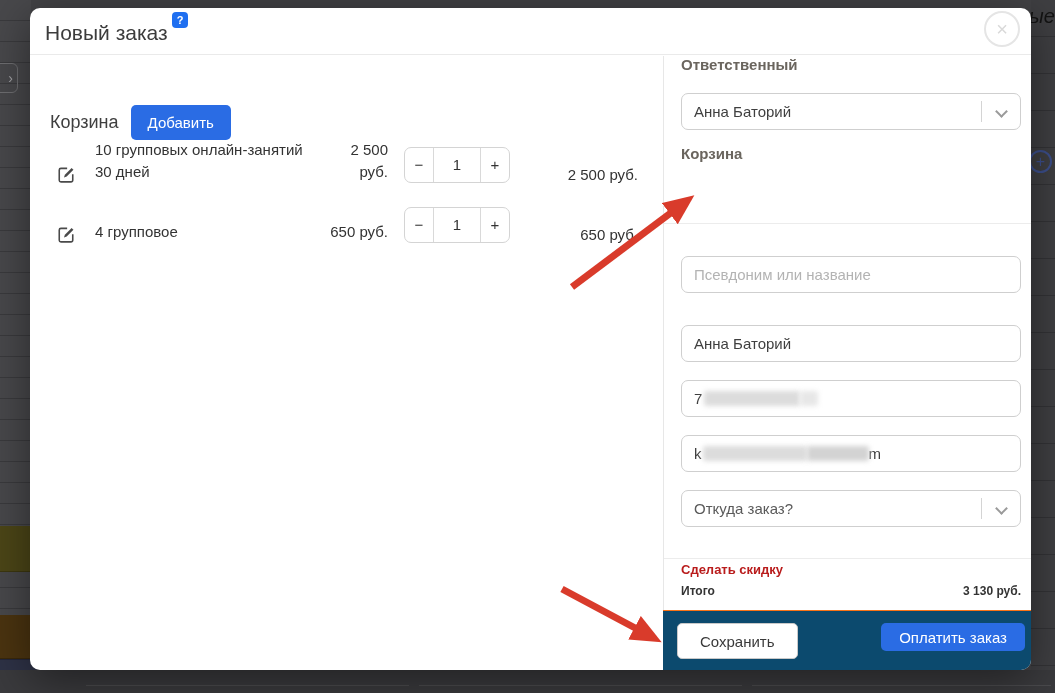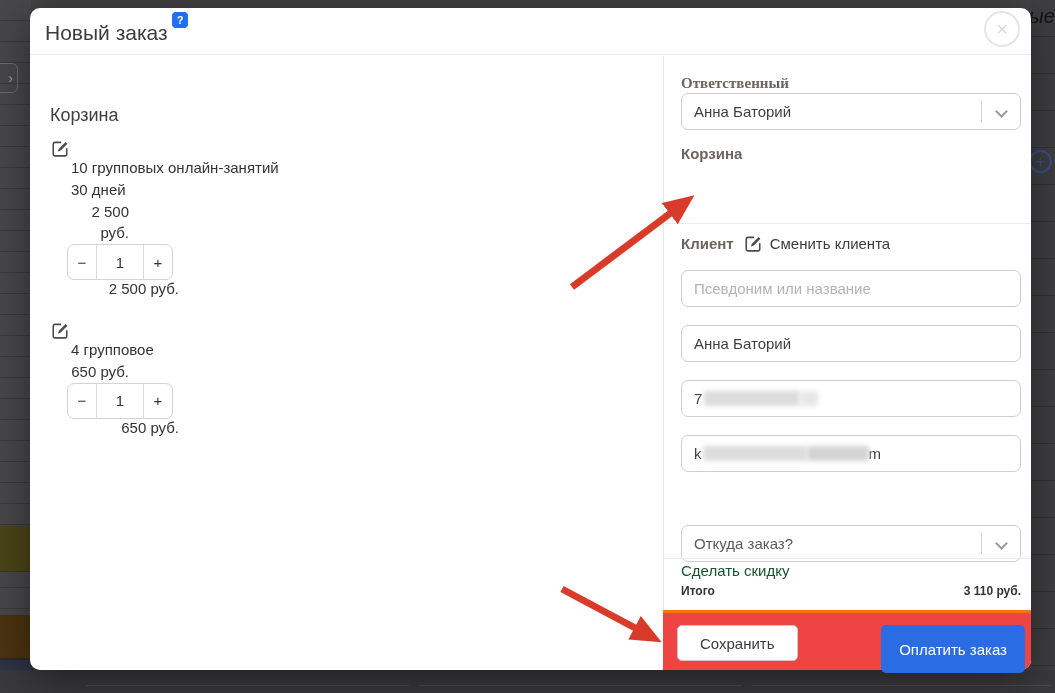--- a/index.html
+++ b/index.html
@@ -65,21 +65,21 @@
 
   
   .cart-head { position:absolute; left:20px; top:25px; display:flex; align-items:center;margin-top:24px; }
   .cart-label { font-size:18px; color:#3f3f3f; }
   .add-btn {
     margin-left:12px; background:#2a6ce4; color:#fff; font-size:15px;
     border:none; border-radius:5px; padding:9px 17px; cursor:pointer;
     font-family:"Liberation Sans", sans-serif;
   }
   .cart-items { position:absolute; left:0; top:74px; width:633px; }
-  .cart-row { display:flex; align-items:flex-start; padding:9px 0 9px 21px; margin-bottom:6px;flex-direction:column; }
+  .cart-row { display:flex; align-items:flex-end; padding:9px 0 9px 27px; margin-bottom:6px; }
   .edit-icon { width:18px; height:18px; flex:none; color:#4a4a4a; cursor:pointer; }
   .edit-icon svg { width:18px; height:18px; display:block; }
   .item-name { flex:none; width:215px; margin-left:20px; font-size:15px; color:#333; line-height:1.45; }
   .item-price { flex:none; width:64px; margin-left:14px; font-size:15px; color:#333; text-align:right; line-height:1.45; }
   .stepper {
     flex:none; margin-left:16px; width:106px; height:36px;
     border:1px solid #d4d4d4; border-radius:7px; display:flex; background:#fff;
   }
   .step-btn {
     flex:none; width:28px; display:flex; align-items:center; justify-content:center;
@@ -114,35 +114,35 @@
   .input-box input::placeholder { color:#b3b3b3; opacity:1; }
   .placeholder-text { color:#5a5a5a; }
 
   .client-row { position:absolute; left:18px; display:flex; align-items:center; }
   .client-label { font-size:15px; font-weight:bold; color:#6a655e; }
   .client-row .edit-icon { margin-left:10px; }
   .change-client { margin-left:8px; font-size:15px; color:#3c3c3c; cursor:pointer; }
 
   .redact { display:inline-block; height:15px; border-radius:2px; filter:blur(2.5px); vertical-align:-2px; }
 
-  .discount-link { position:absolute; left:18px; font-size:15px; color:#14532d; cursor:pointer; }
+  .discount-link { position:absolute; left:18px; font-size:13px; color:#b91c1c; cursor:pointer;font-weight:bold; }
   .total-row { position:absolute; left:18px; width:340px; display:flex; justify-content:space-between; }
   .total-label, .total-value { font-size:12px; font-weight:bold; color:#333; }
 
   .right-footer {
     position:absolute; left:0; right:0; bottom:0; height:60px;
-    background:#ef4444; border-top:3px solid #f97316; border-radius:0 0 10px 0;
+    background:#0c4a6e; border-top:1px solid #f97316; border-radius:0 0 10px 0;
   }
   .save-btn {
     position:absolute; left:14px; top:12px; height:36px; padding:0 22px;
     background:#fff; border:1px solid #c9c9c9; border-radius:5px;
     font-size:15px; color:#3a3a3a; cursor:pointer; font-family:"Liberation Sans", sans-serif;
   }
   .pay-btn {
-    position:absolute; right:6px; top:12px; height:48px; padding:0 18px;
+    position:absolute; right:6px; top:12px; height:28px; padding:0 18px;
     background:#2a6ce4; border:none; border-radius:5px;
     font-size:15px; color:#fff; cursor:pointer; font-family:"Liberation Sans", sans-serif;
   }
 
   
   .arrow-svg { position:absolute; z-index:9; pointer-events:none; }
 </style>
 </head>
 <body>
 
@@ -173,20 +173,21 @@
     <div class="close-btn">
       <span>×</span>
     </div>
   </div>
 
   <div class="modal-body">
     <div class="col-divider"></div>
 
     <div class="cart-head">
       <span class="cart-label">Корзина</span>
+      <button class="add-btn">Добавить</button>
     </div>
 
     <div class="cart-items">
 
       <div class="cart-row">
         <span class="edit-icon">
           <svg viewBox="0 0 16 16" fill="none" stroke="currentColor">
             <path d="M14 8.2v5.3a1.5 1.5 0 0 1-1.5 1.5H3.5A1.5 1.5 0 0 1 2 13.5V4.5A1.5 1.5 0 0 1 3.5 3H9" stroke-width="1.4"></path>
             <path d="M6.2 11.2 7 8.6 13 2.6 14.6 4.2 8.6 10.2 6.2 11.2z" fill="currentColor" stroke="none"></path>
           </svg>
@@ -213,75 +214,65 @@
         <div class="stepper">
           <span class="step-btn">−</span>
           <span class="step-val">1</span>
           <span class="step-btn">+</span>
         </div>
         <div class="item-total">650 руб.</div>
       </div>
     </div>
 
     <div class="right-col">
-      <div class="field-label" style="top:19px;font-family:Liberation Serif, serif;">Ответственный</div>
+      <div class="field-label" style="top:0;">Ответственный</div>
       <div class="select-box" style="top:37px;">
         <span>Анна Баторий</span>
         <span class="select-sep"></span>
         <span class="chev"></span>
       </div>
 
       <div class="field-label" style="top:89px;">Корзина</div>
 
       <div class="r-divider" style="top:167px;"></div>
 
-      <div class="client-row" style="top:178px;">
-        <span class="client-label">Клиент</span>
-        <span class="edit-icon">
-          <svg viewBox="0 0 16 16" fill="none" stroke="currentColor">
-            <path d="M14 8.2v5.3a1.5 1.5 0 0 1-1.5 1.5H3.5A1.5 1.5 0 0 1 2 13.5V4.5A1.5 1.5 0 0 1 3.5 3H9" stroke-width="1.4"></path>
-            <path d="M6.2 11.2 7 8.6 13 2.6 14.6 4.2 8.6 10.2 6.2 11.2z" fill="currentColor" stroke="none"></path>
-          </svg>
-        </span>
-        <span class="change-client">Сменить клиента</span>
-      </div>
-
-      <div class="input-box" style="top:214px;justify-content:flex-end;">
+
+      <div class="input-box" style="top:200px;justify-content:flex-end;">
         <input placeholder="Псевдоним или название" style="">
       </div>
 
       <div class="input-box" style="top:269px;">
         <input value="Анна Баторий" style="">
       </div>
 
       <div class="input-box" style="top:324px;">
         <span>7</span>
         <span class="redact" style="width:96px; background:#dcdcdc; margin-left:2px;"></span>
         <span class="redact" style="width:18px; background:#e7e7e7;"></span>
       </div>
 
       <div class="input-box" style="top:379px;">
         <span>k</span>
         <span class="redact" style="width:104px; background:#dcdcdc; margin-left:1px;"></span>
         <span class="redact" style="width:62px; background:#d3d3d3;"></span>
         <span>m</span>
       </div>
 
-      <div class="select-box" style="top:434px;margin-top:35px;">
+      <div class="select-box" style="top:434px;">
         <span class="placeholder-text">Откуда заказ?</span>
         <span class="select-sep"></span>
         <span class="chev"></span>
       </div>
 
       <div class="r-divider" style="top:502px;"></div>
 
       <div class="discount-link" style="top:506px;">Сделать скидку</div>
       <div class="total-row" style="top:528px;">
         <span class="total-label">Итого</span>
-        <span class="total-value">3 110 руб.</span>
+        <span class="total-value">3 130 руб.</span>
       </div>
 
       <div class="right-footer">
         <button class="save-btn">Сохранить</button>
         <button class="pay-btn">Оплатить заказ</button>
       </div>
     </div>
   </div>
 </div>
 

